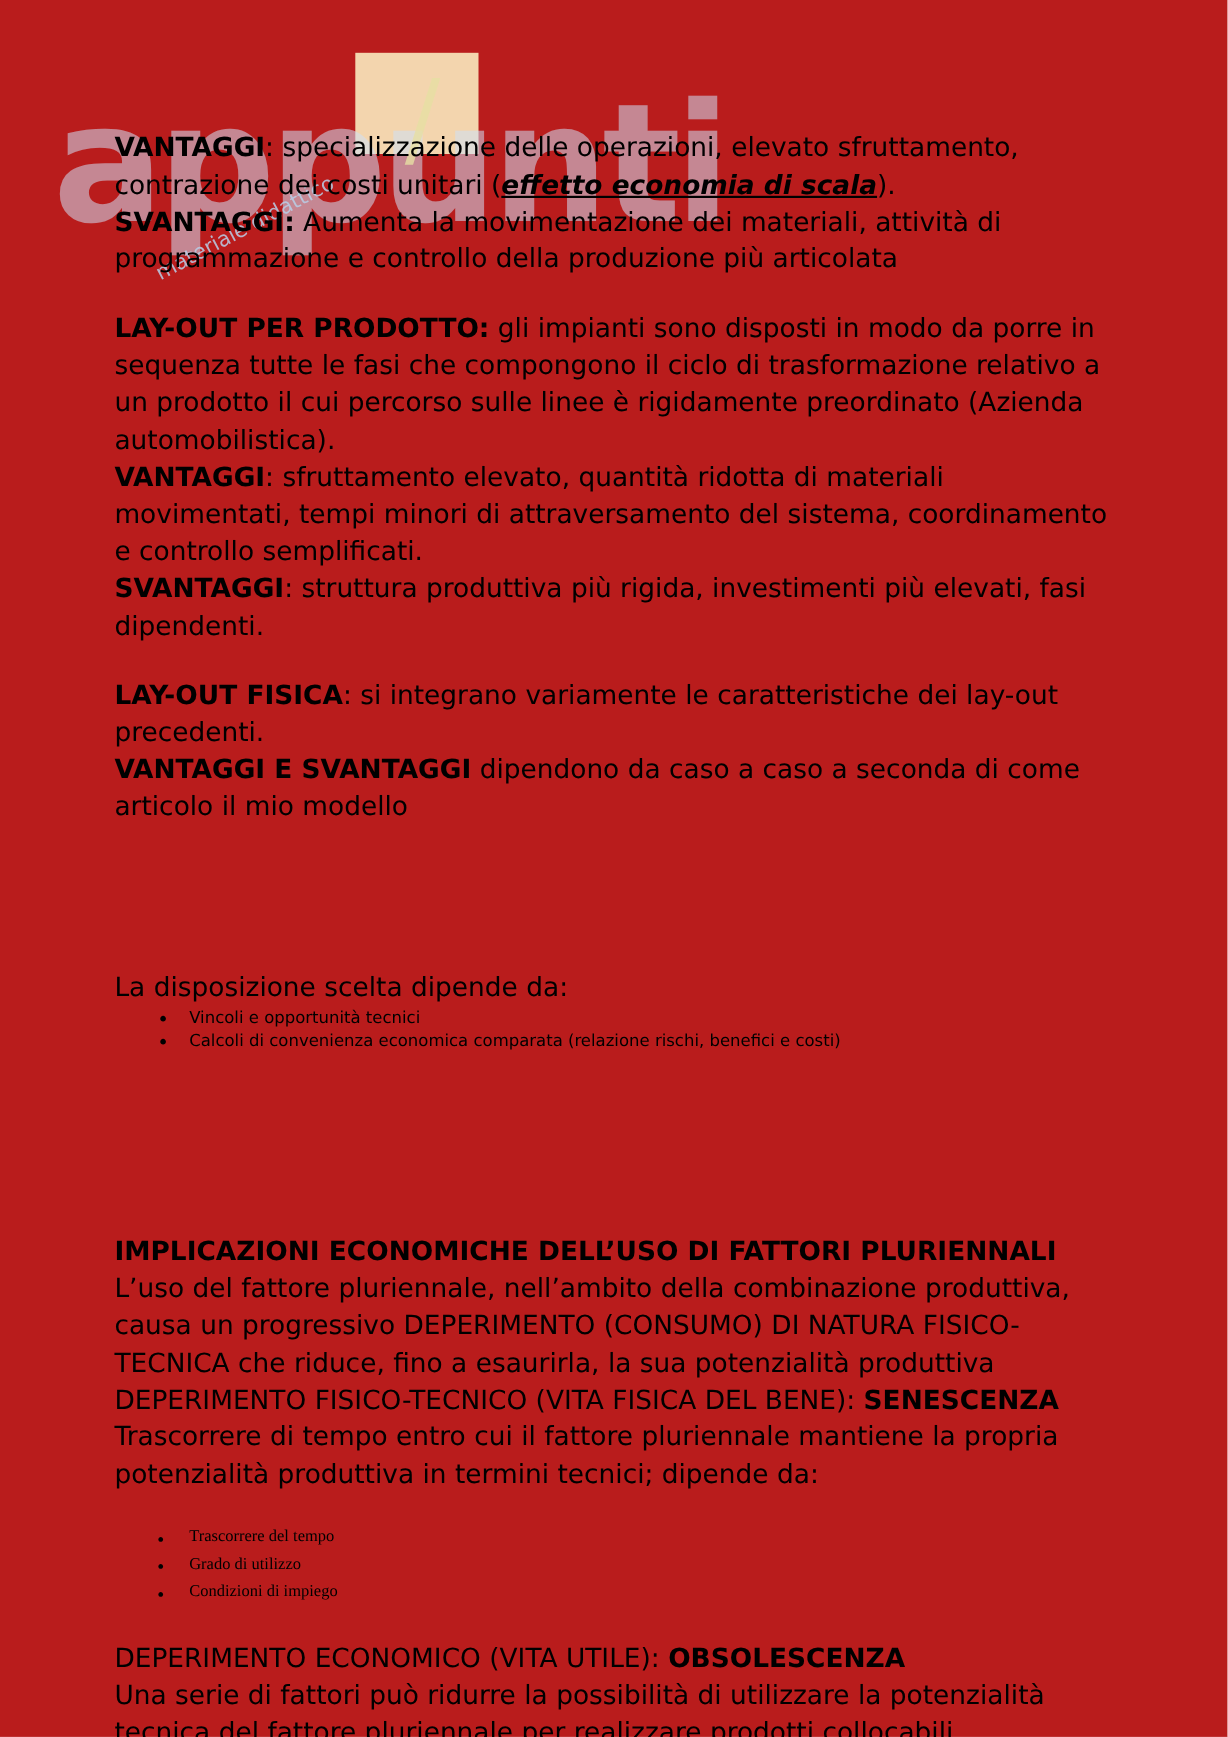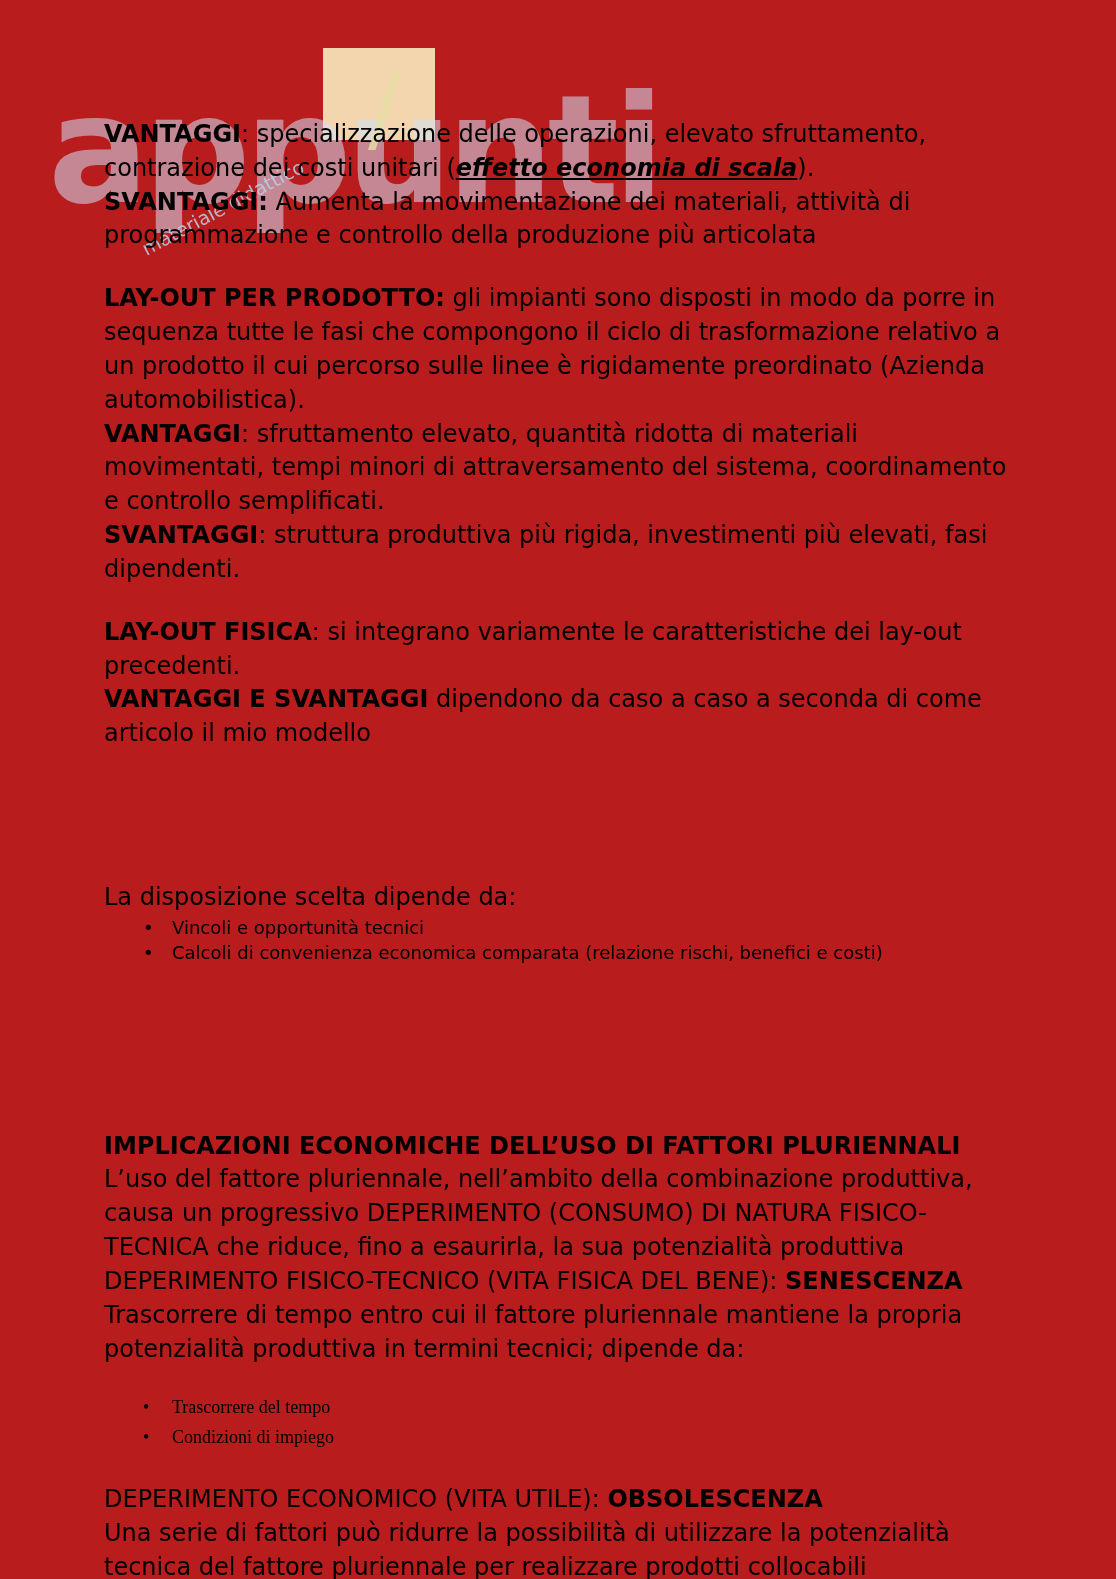--- a/index.html
+++ b/index.html
@@ -93,21 +93,21 @@
   .gap-md { height: 60px; }
   .gap-lg { height: 104px; }
   .gap-xl { height: 130px; }
   ul.bullets {
     margin: 0;
     padding: 0 0 0 68px;
     list-style: none;
   }
   ul.bullets li {
     position: relative;
-    font-size: 18px;
+    font-size: 15px;
     line-height: 1.41;
     padding-left: 0;
     margin: 0;
   }
   ul.bullets li::before {
     content: "\2022";
     position: absolute;
     left: -29px;
     top: 0;
     font-size: 18px;
@@ -170,20 +170,21 @@
     <div class="gap-md"></div>
 
     <div>
       <p class="para heading-bold">IMPLICAZIONI ECONOMICHE DELL’USO DI FATTORI PLURIENNALI</p>
       <p class="para">L’uso del fattore pluriennale, nell’ambito della combinazione produttiva, causa un progressivo DEPERIMENTO (CONSUMO) DI NATURA FISICO-TECNICA che riduce, fino a esaurirla, la sua potenzialità produttiva</p>
       <p class="para"><span>DEPERIMENTO FISICO-TECNICO (VITA FISICA DEL BENE): </span><b>SENESCENZA</b></p>
       <p class="para">Trascorrere di tempo entro cui il fattore pluriennale mantiene la propria potenzialità produttiva in termini tecnici; dipende da:</p>
       <div class="gap-sm"></div>
       <ul class="bullets spaced">
         <li>Trascorrere del tempo</li>
+        <li>Grado di utilizzo</li>
         <li>Condizioni di impiego</li>
       </ul>
       <div class="gap-sm"></div>
       <p class="para"><span>DEPERIMENTO ECONOMICO (VITA UTILE): </span><b>OBSOLESCENZA</b></p>
       <p class="para">Una serie di fattori può ridurre la possibilità di utilizzare la potenzialità tecnica del fattore pluriennale per realizzare prodotti collocabili economicamente sul mercato di vendita! Non è più conveniente utilizzarlo.</p>
     </div>
 
   </div>
 </div>
 

